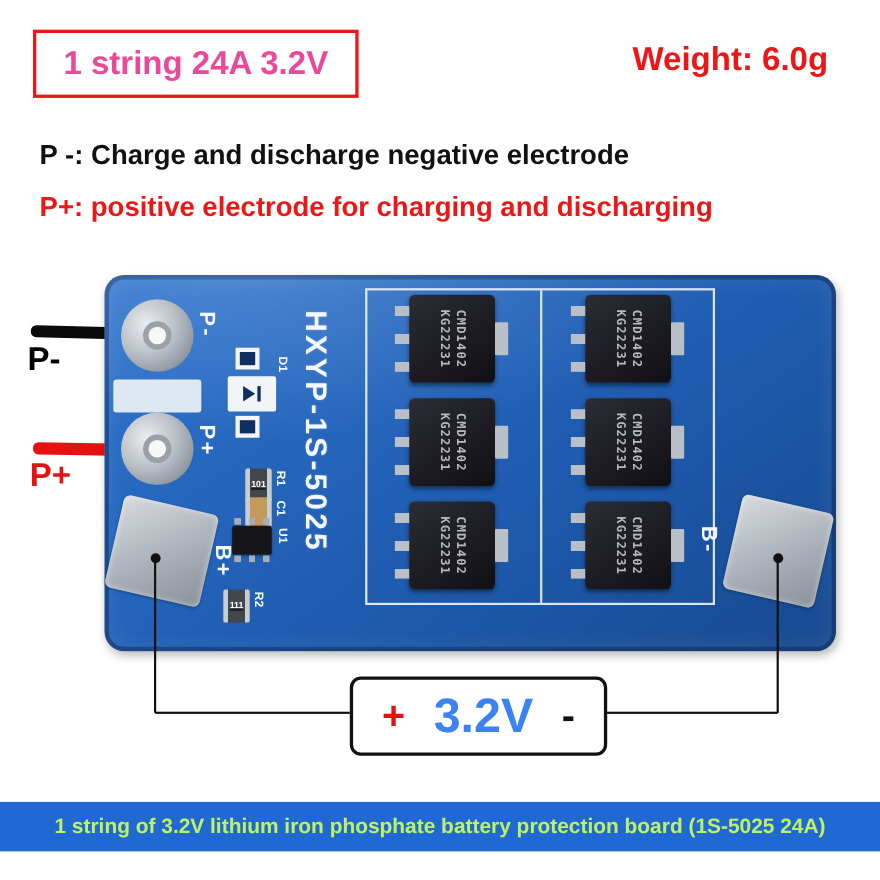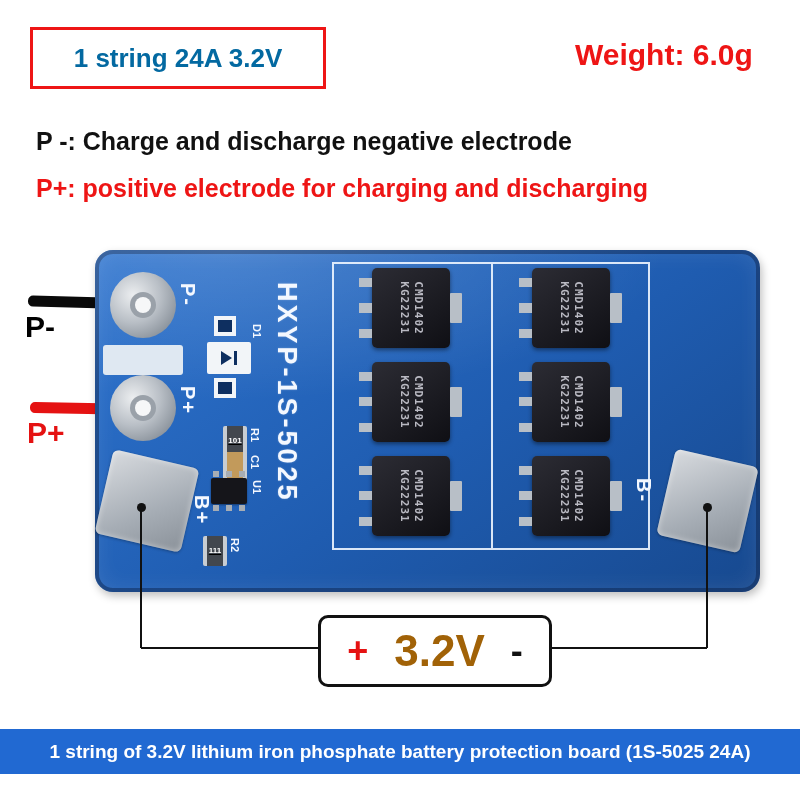--- a/index.html
+++ b/index.html
@@ -2,21 +2,21 @@
 <html><head>
 <meta charset="utf-8">
 <style>
   html,body{margin:0;padding:0;background:#fff;}
   .page{position:relative;width:800px;height:800px;background:#ffffff;overflow:hidden;
         font-family:"Liberation Sans", sans-serif;}
 
   
   .spec-badge{position:absolute;left:30px;top:27px;width:290px;height:56px;border:3px solid #ee1515;
               display:flex;align-items:center;justify-content:center;background:#fff;}
-  .spec-badge span{color:#0369a1;font-size:26px;font-weight:bold;white-space:nowrap;}
+  .spec-badge span{color:#ec4899;font-size:30px;font-weight:bold;white-space:nowrap;}
   .weight{position:absolute;left:575px;top:38px;color:#ee1515;font-size:30px;font-weight:bold;white-space:nowrap;}
 
   .desc{position:absolute;left:36px;font-weight:bold;white-space:nowrap;}
   .desc-neg{top:127px;color:#111;font-size:25px;}
   .desc-pos{top:174px;color:#ee1515;font-size:25px;}
 
   
   .wire{position:absolute;border-radius:5px;}
   .wire-black{left:28px;top:297px;width:118px;height:11px;background:#0a0a0a;transform:rotate(1.5deg);}
   .wire-red{left:30px;top:403px;width:116px;height:11px;background:#e51212;transform:rotate(1deg);}
@@ -103,26 +103,26 @@
   .dot-r{left:703px;top:503px;}
   .cline{position:absolute;background:#111;}
   .v-l{left:140px;top:510px;width:2px;height:138px;}
   .h-l{left:141px;top:647px;width:177px;height:2px;}
   .v-r{left:706px;top:510px;width:2px;height:138px;}
   .h-r{left:550px;top:647px;width:157px;height:2px;}
 
   .vbox{position:absolute;left:318px;top:615px;width:228px;height:66px;background:#fff;border:3px solid #111;
         border-radius:10px;display:flex;align-items:center;justify-content:center;gap:26px;}
   .v-plus{color:#e51212;font-size:36px;font-weight:bold;}
-  .v-val{color:#a16207;font-size:44px;font-weight:bold;}
+  .v-val{color:#3b82f6;font-size:44px;font-weight:bold;}
   .v-minus{color:#111;font-size:36px;font-weight:bold;}
 
   .footer{position:absolute;left:0;top:729px;width:800px;height:45px;background:#2169d2;
           display:flex;align-items:center;justify-content:center;}
-  .footer span{color:#ffffff;font-size:19px;font-weight:bold;white-space:nowrap;}
+  .footer span{color:#bef264;font-size:19px;font-weight:bold;white-space:nowrap;}
 </style>
 </head>
 <body>
 
 <div class="page">
 
   <div class="spec-badge">
     <span>1 string 24A 3.2V</span>
   </div>
   <div class="weight">Weight: 6.0g</div>

